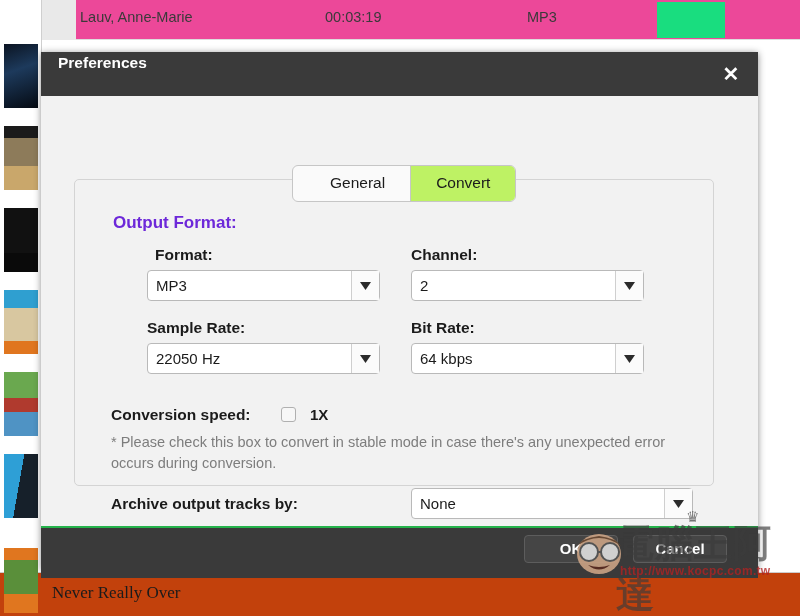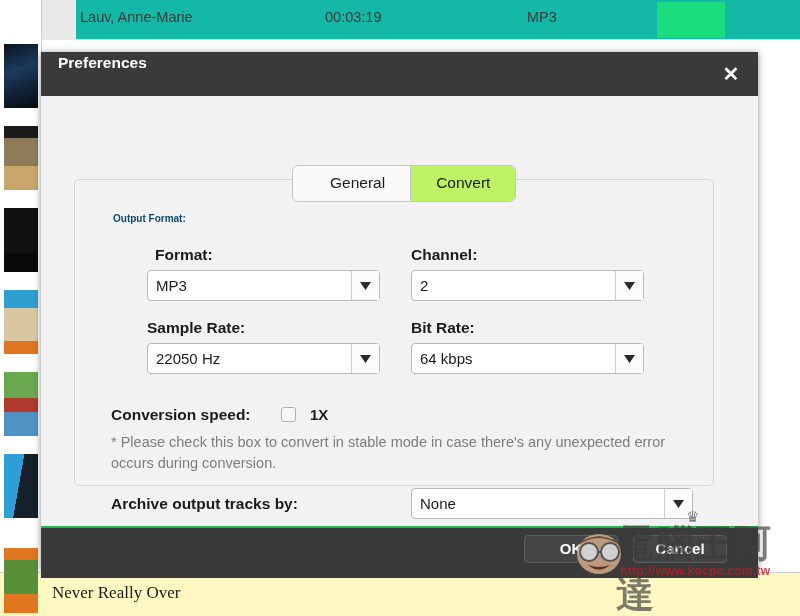--- a/index.html
+++ b/index.html
@@ -40,21 +40,21 @@
     height: 64px;
     background: #222;
     overflow: hidden;
   }
 
   
   .track-row {
     position: absolute;
     left: 42px; top: 0;
     width: 758px; height: 40px;
-    background: #14b8a6;
+    background: #ec4899;
     border-bottom: 1px solid #dddddd;
   }
   .track-thumb {
     position: absolute;
     left: 0; top: 0;
     width: 34px; height: 40px;
     background: #e9e9e9;
   }
   .track-title {
     position: absolute;
@@ -79,21 +79,21 @@
     left: 615px; top: 2px;
     width: 68px; height: 36px;
     background: #19dd7f;
   }
 
   
   .bottom-row {
     position: absolute;
     left: 0; bottom: 0;
     width: 800px; height: 44px;
-    background: #fef9c3;
+    background: #c2410c;
     border-top: 1px solid #cccccc;
   }
   .bottom-thumb {
     position: absolute;
     left: 4px; top: -22px;
     width: 34px; height: 62px;
     background: #e0761f;
     overflow: hidden;
   }
   .bottom-title {
@@ -169,23 +169,23 @@
     position: absolute;
     left: 33px; top: 83px;
     width: 640px; height: 307px;
     border: 1px solid #d4d4d4;
     border-radius: 5px;
     background: #f2f2f2;
   }
 
   .section-title {
     position: absolute;
-    font-size: 10px;
-    font-weight: bold;
-    color: #0c4a6e;
+    font-size: 17px;
+    font-weight: bold;
+    color: #6d28d9;
   }
 
   .field-label {
     position: absolute;
     font-size: 15.5px;
     font-weight: bold;
     color: #1b1b1b;
   }
 
   .select {

